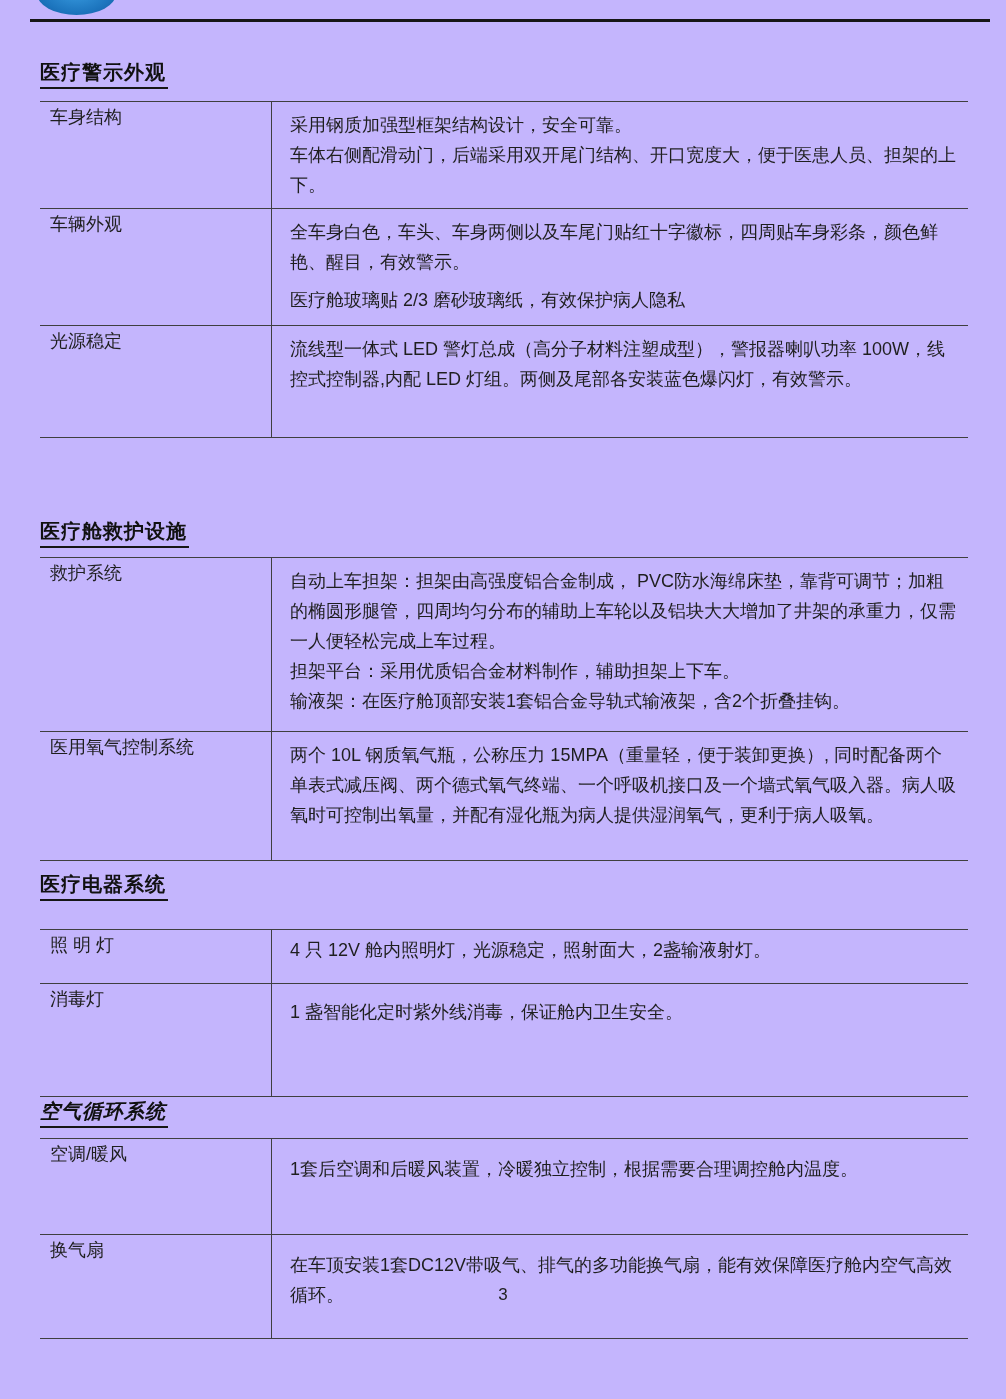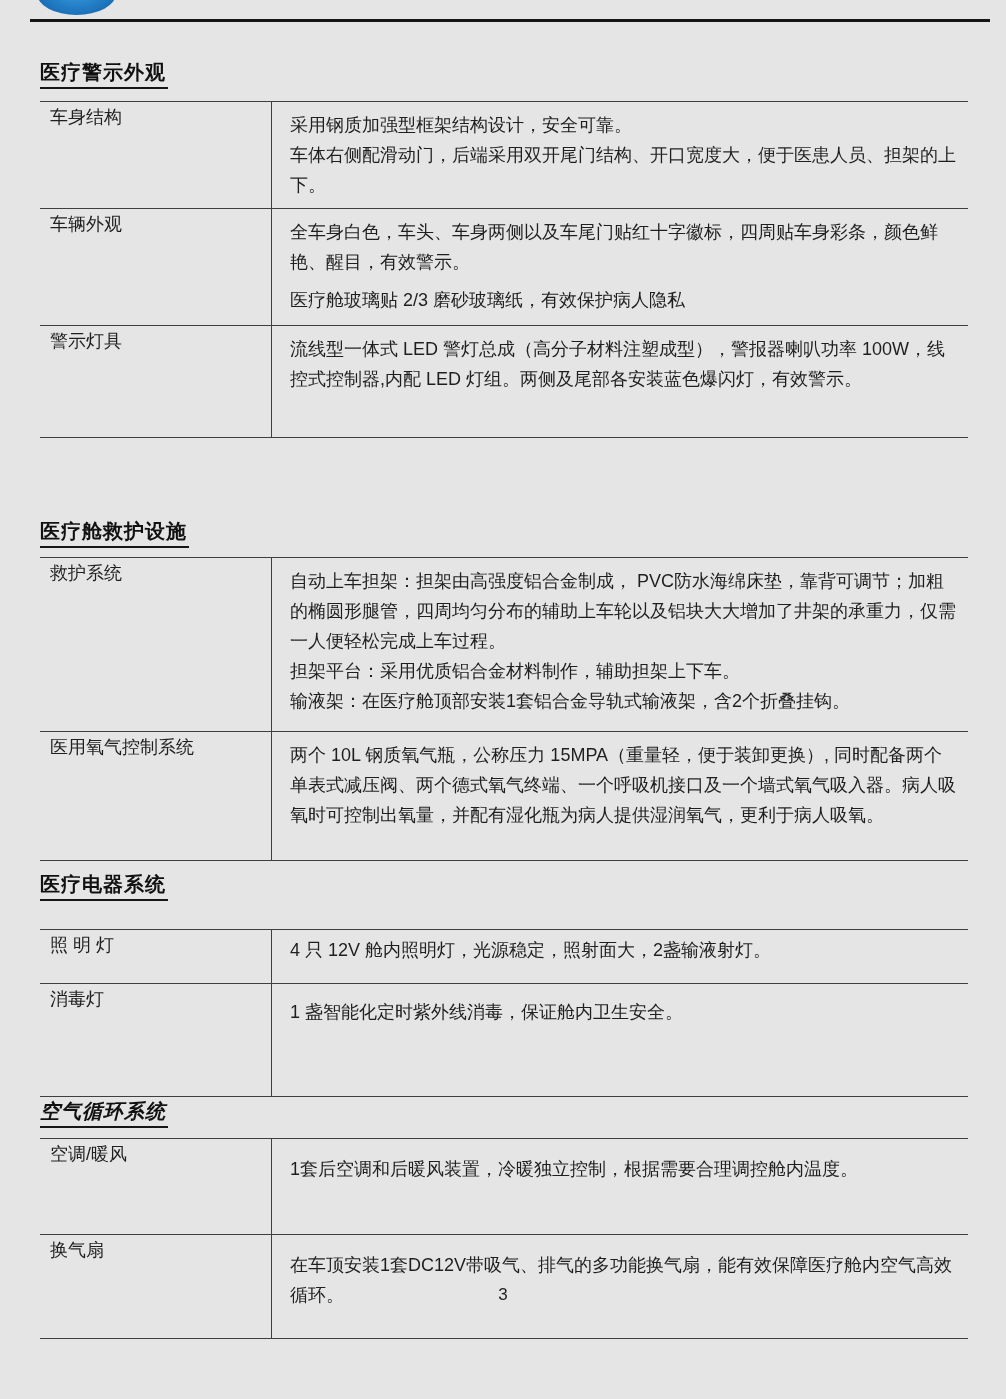--- a/index.html
+++ b/index.html
@@ -1,20 +1,20 @@
 <!DOCTYPE html>
 <html><head>
 <meta charset="utf-8">
 <style>
   html, body { margin: 0; padding: 0; background: #fff; }
   .page {
     position: relative;
     width: 1006px;
     height: 1399px;
-    background: #e5e5e5;
+    background: #c4b5fd;
     overflow: hidden;
     font-family: "Liberation Sans", "DejaVu Sans", sans-serif;
     color: #1f1f1f;
   }
   .logo-ellipse {
     position: absolute;
     left: 37px;
     top: -28px;
     width: 79px;
     height: 43px;
@@ -124,21 +124,21 @@
           </td>
         </tr>
         <tr>
           <td class="label">车辆外观</td>
           <td class="cell">
             <p>全车身白色，车头、车身两侧以及车尾门贴红十字徽标，四周贴车身彩条，颜色鲜艳、醒目，有效警示。</p>
             <p>医疗舱玻璃贴 2/3 磨砂玻璃纸，有效保护病人隐私</p>
           </td>
         </tr>
         <tr>
-          <td class="label">警示灯具</td>
+          <td class="label">光源稳定</td>
           <td class="cell">
             <p>流线型一体式 LED 警灯总成（高分子材料注塑成型），警报器喇叭功率 100W，线控式控制器,内配 LED 灯组。两侧及尾部各安装蓝色爆闪灯，有效警示。</p>
           </td>
         </tr>
       </tbody>
     </table>
 
     <div class="title-wrap" id="s2-wrap">
       <span class="section-title">医疗舱救护设施</span>
     </div>

